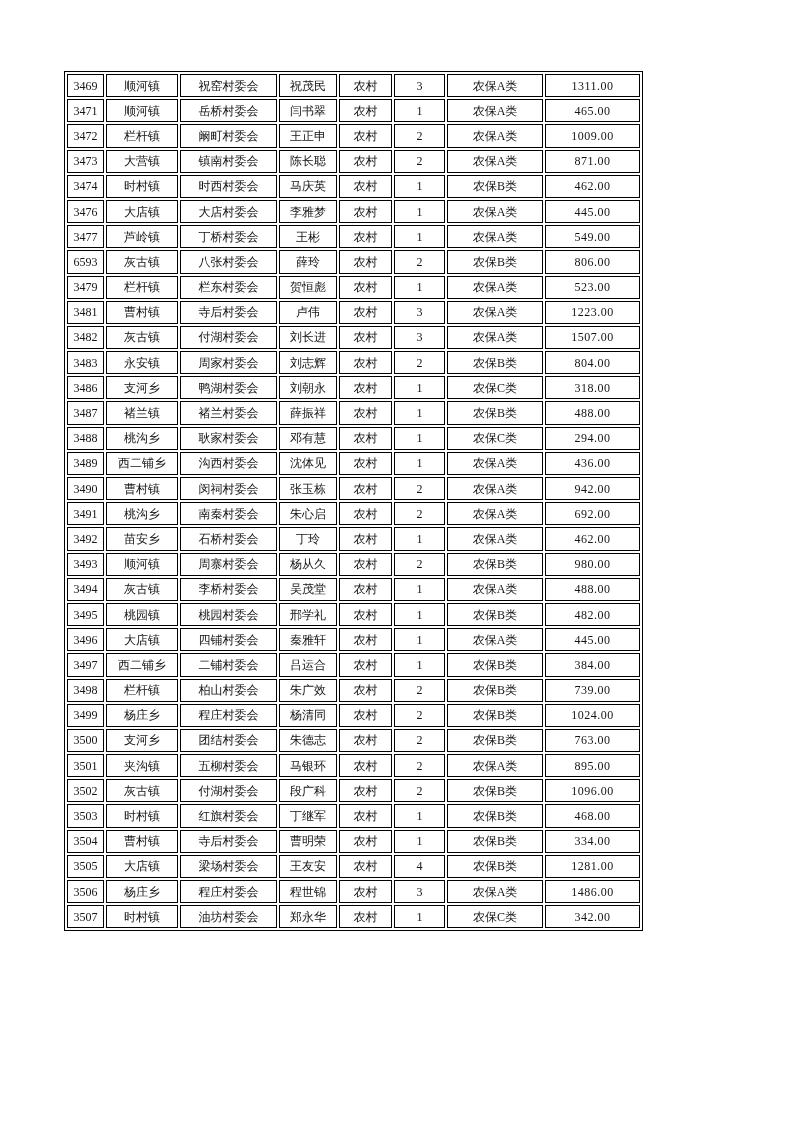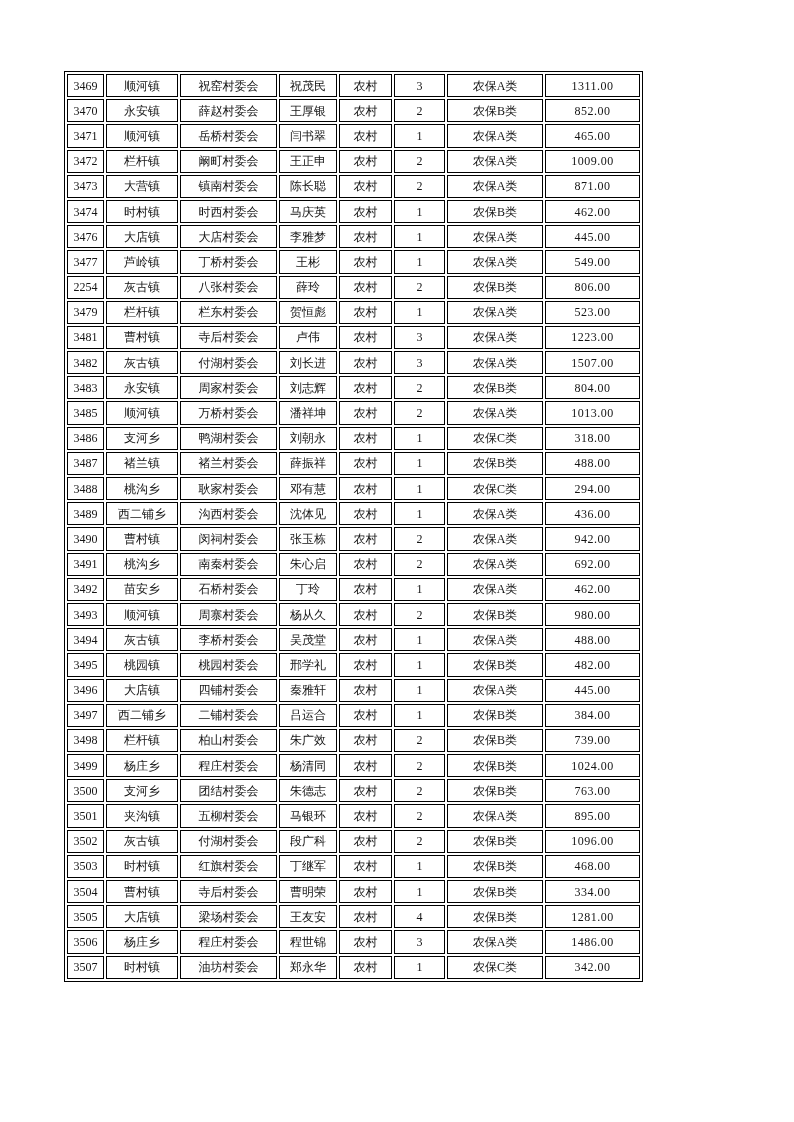--- a/index.html
+++ b/index.html
@@ -65,30 +65,20 @@
           <td class="serial-number-cell">3469</td>
           <td class="town-cell">顺河镇</td>
           <td class="village-committee-cell">祝窑村委会</td>
           <td class="person-name-cell">祝茂民</td>
           <td class="residence-type-cell">农村</td>
           <td class="person-count-cell">3</td>
           <td class="insurance-category-cell">农保A类</td>
           <td class="amount-cell">1311.00</td>
         </tr>
         <tr>
-          <td class="serial-number-cell">3470</td>
-          <td class="town-cell">永安镇</td>
-          <td class="village-committee-cell">薛赵村委会</td>
-          <td class="person-name-cell">王厚银</td>
-          <td class="residence-type-cell">农村</td>
-          <td class="person-count-cell">2</td>
-          <td class="insurance-category-cell">农保B类</td>
-          <td class="amount-cell">852.00</td>
-        </tr>
-        <tr>
           <td class="serial-number-cell">3471</td>
           <td class="town-cell">顺河镇</td>
           <td class="village-committee-cell">岳桥村委会</td>
           <td class="person-name-cell">闫书翠</td>
           <td class="residence-type-cell">农村</td>
           <td class="person-count-cell">1</td>
           <td class="insurance-category-cell">农保A类</td>
           <td class="amount-cell">465.00</td>
         </tr>
         <tr>
@@ -135,21 +125,21 @@
           <td class="serial-number-cell">3477</td>
           <td class="town-cell">芦岭镇</td>
           <td class="village-committee-cell">丁桥村委会</td>
           <td class="person-name-cell">王彬</td>
           <td class="residence-type-cell">农村</td>
           <td class="person-count-cell">1</td>
           <td class="insurance-category-cell">农保A类</td>
           <td class="amount-cell">549.00</td>
         </tr>
         <tr>
-          <td class="serial-number-cell">2254</td>
+          <td class="serial-number-cell">6593</td>
           <td class="town-cell">灰古镇</td>
           <td class="village-committee-cell">八张村委会</td>
           <td class="person-name-cell">薛玲</td>
           <td class="residence-type-cell">农村</td>
           <td class="person-count-cell">2</td>
           <td class="insurance-category-cell">农保B类</td>
           <td class="amount-cell">806.00</td>
         </tr>
         <tr>
           <td class="serial-number-cell">3479</td>
@@ -183,30 +173,20 @@
         </tr>
         <tr>
           <td class="serial-number-cell">3483</td>
           <td class="town-cell">永安镇</td>
           <td class="village-committee-cell">周家村委会</td>
           <td class="person-name-cell">刘志辉</td>
           <td class="residence-type-cell">农村</td>
           <td class="person-count-cell">2</td>
           <td class="insurance-category-cell">农保B类</td>
           <td class="amount-cell">804.00</td>
-        </tr>
-        <tr>
-          <td class="serial-number-cell">3485</td>
-          <td class="town-cell">顺河镇</td>
-          <td class="village-committee-cell">万桥村委会</td>
-          <td class="person-name-cell">潘祥坤</td>
-          <td class="residence-type-cell">农村</td>
-          <td class="person-count-cell">2</td>
-          <td class="insurance-category-cell">农保A类</td>
-          <td class="amount-cell">1013.00</td>
         </tr>
         <tr>
           <td class="serial-number-cell">3486</td>
           <td class="town-cell">支河乡</td>
           <td class="village-committee-cell">鸭湖村委会</td>
           <td class="person-name-cell">刘朝永</td>
           <td class="residence-type-cell">农村</td>
           <td class="person-count-cell">1</td>
           <td class="insurance-category-cell">农保C类</td>
           <td class="amount-cell">318.00</td>

